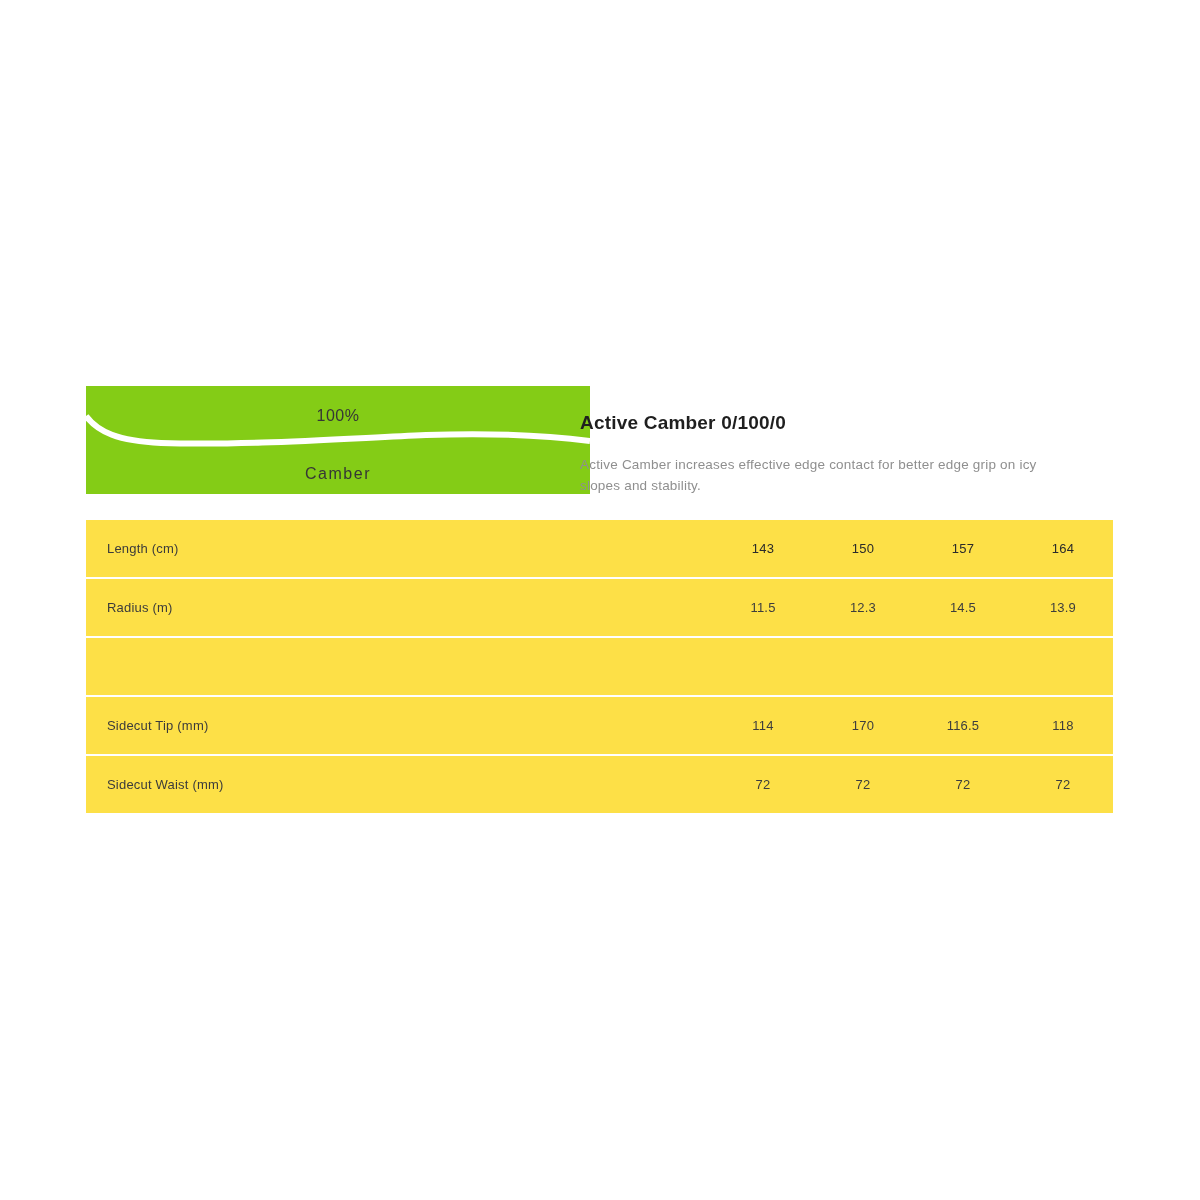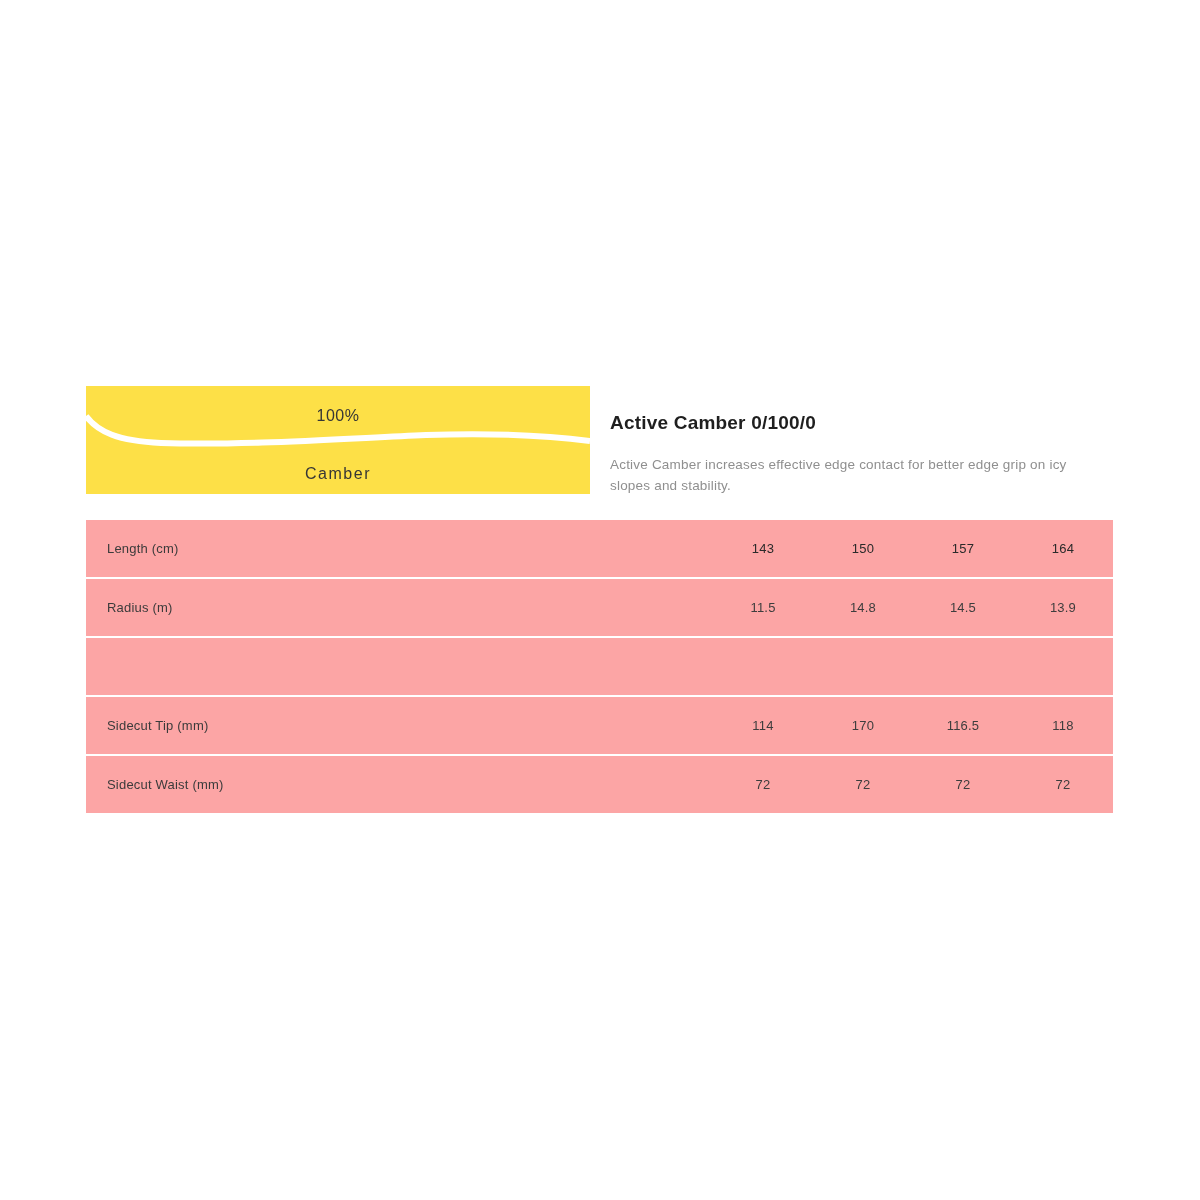--- a/index.html
+++ b/index.html
@@ -10,41 +10,41 @@
     overflow: hidden;
     position: relative;
   }
   .page { position: absolute; inset: 0; }
 
   
   .camber-diagram {
     position: absolute;
     left: 86px; top: 386px;
     width: 504px; height: 108px;
-    background: #fde047;
+    background: #84cc16;
   }
   .camber-diagram svg {
     position: absolute; inset: 0;
     width: 100%; height: 100%;
     display: block;
   }
   .diagram-label {
     position: absolute;
     left: 0; width: 100%;
     text-align: center;
     color: #363636;
     font-size: 16px;
   }
   .diagram-label.top { top: 21px; letter-spacing: 0.5px; }
   .diagram-label.bottom { bottom: 11px; letter-spacing: 1.5px; }
 
   
   .info {
     position: absolute;
-    left: 610px; top: 412px;
+    left: 580px; top: 412px;
     width: 492px;
   }
   .info h2 {
     font-size: 19px;
     font-weight: 700;
     color: #1f1f1f;
     letter-spacing: 0.2px;
   }
   .info p {
     margin-top: 20px;
@@ -57,21 +57,21 @@
   
   .spec-table {
     position: absolute;
     left: 86px; top: 520px;
     width: 1027px;
   }
   .spec-row {
     display: flex;
     align-items: center;
     height: 57px;
-    background: #fca5a5;
+    background: #fde047;
     margin-bottom: 2px;
   }
   .spec-row:last-child { margin-bottom: 0; }
   .spec-label {
     flex: 1;
     padding-left: 21px;
     font-size: 13px;
     color: #3b3b3b;
     letter-spacing: 0.2px;
   }
@@ -115,21 +115,21 @@
         <div class="spec-value">150</div>
         <div class="spec-value">157</div>
         <div class="spec-value">164</div>
       </div>
     </div>
 
     <div class="spec-row">
       <div class="spec-label">Radius (m)</div>
       <div class="spec-values">
         <div class="spec-value">11.5</div>
-        <div class="spec-value">14.8</div>
+        <div class="spec-value">12.3</div>
         <div class="spec-value">14.5</div>
         <div class="spec-value">13.9</div>
       </div>
     </div>
 
     <div class="spec-row">
     </div>
 
     <div class="spec-row">
       <div class="spec-label">Sidecut Tip (mm)</div>

